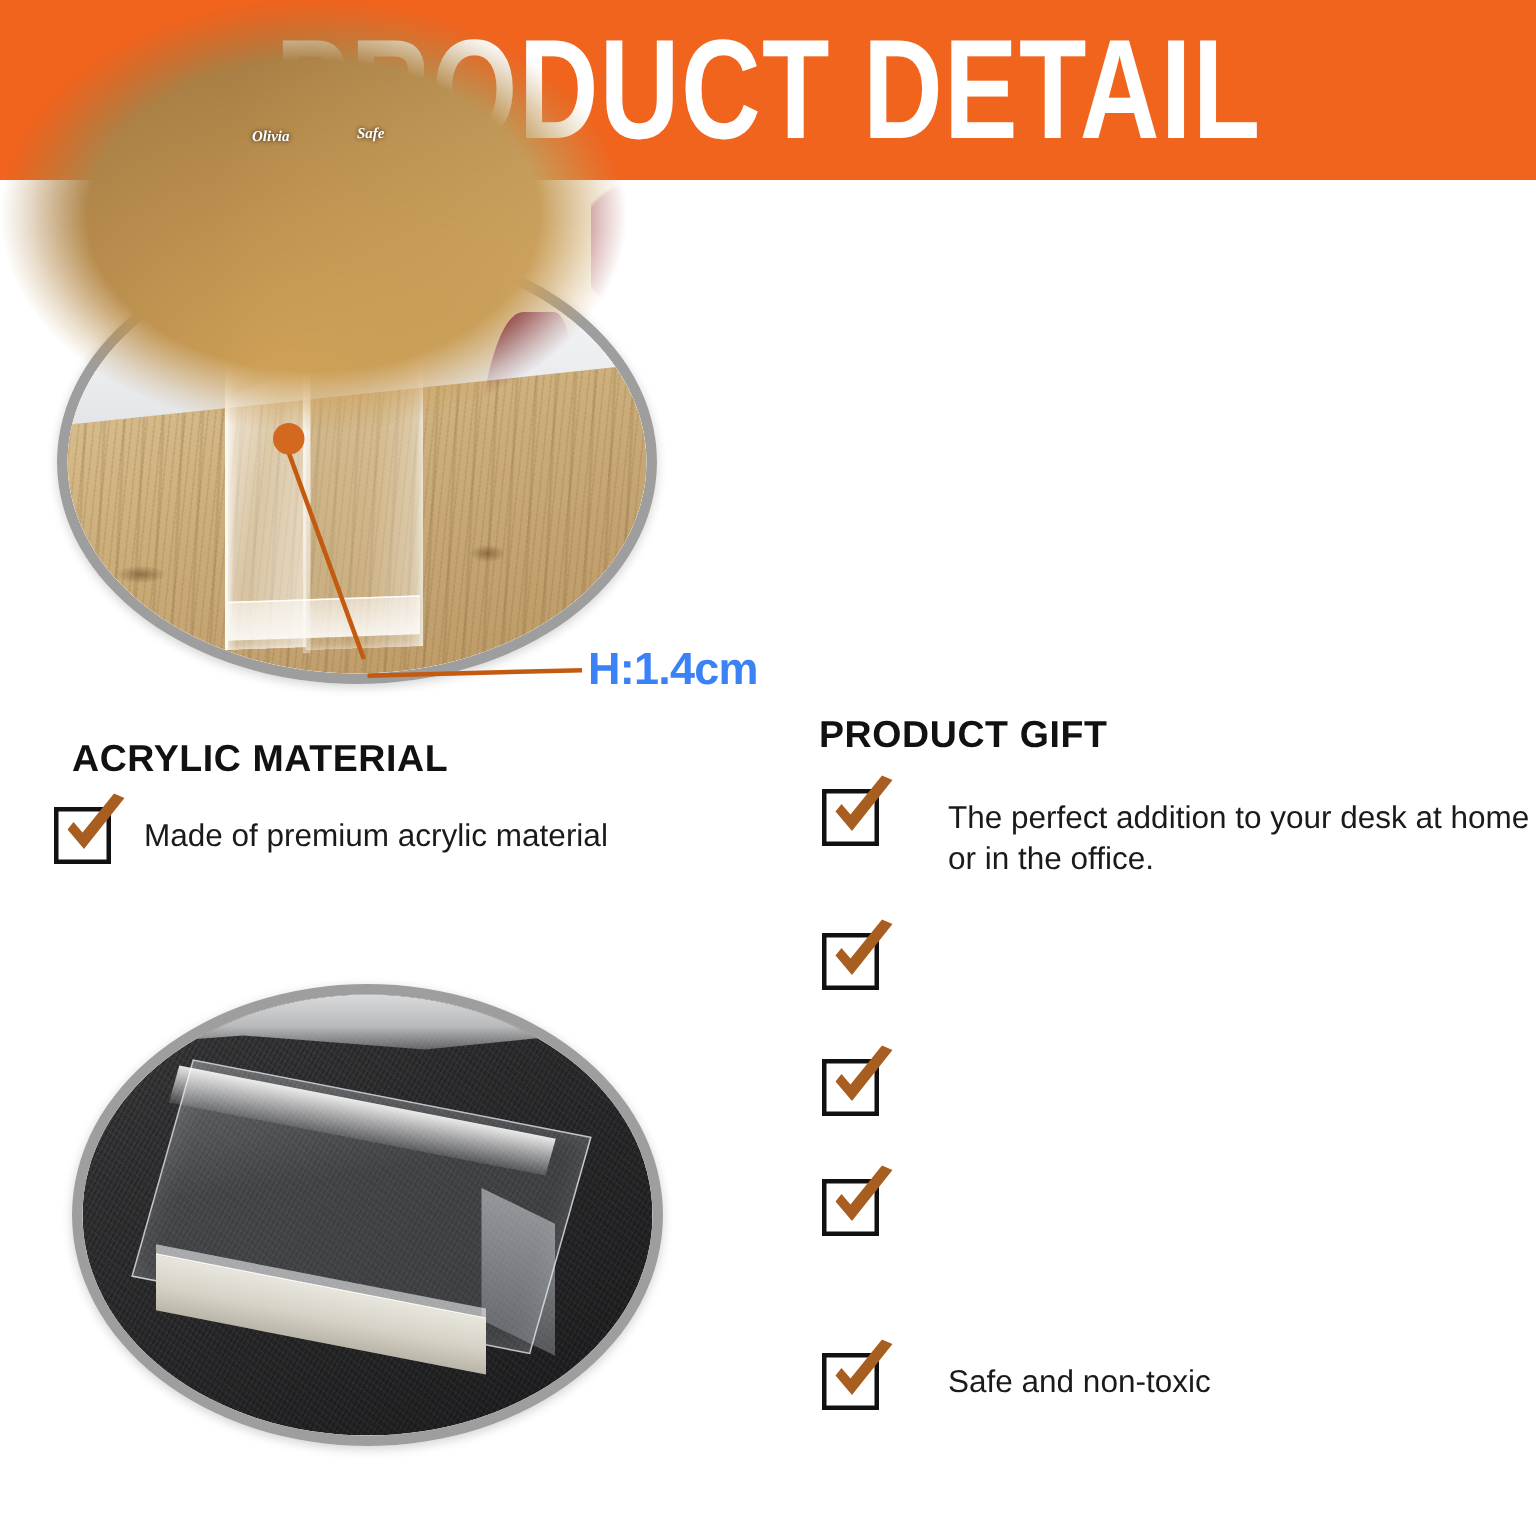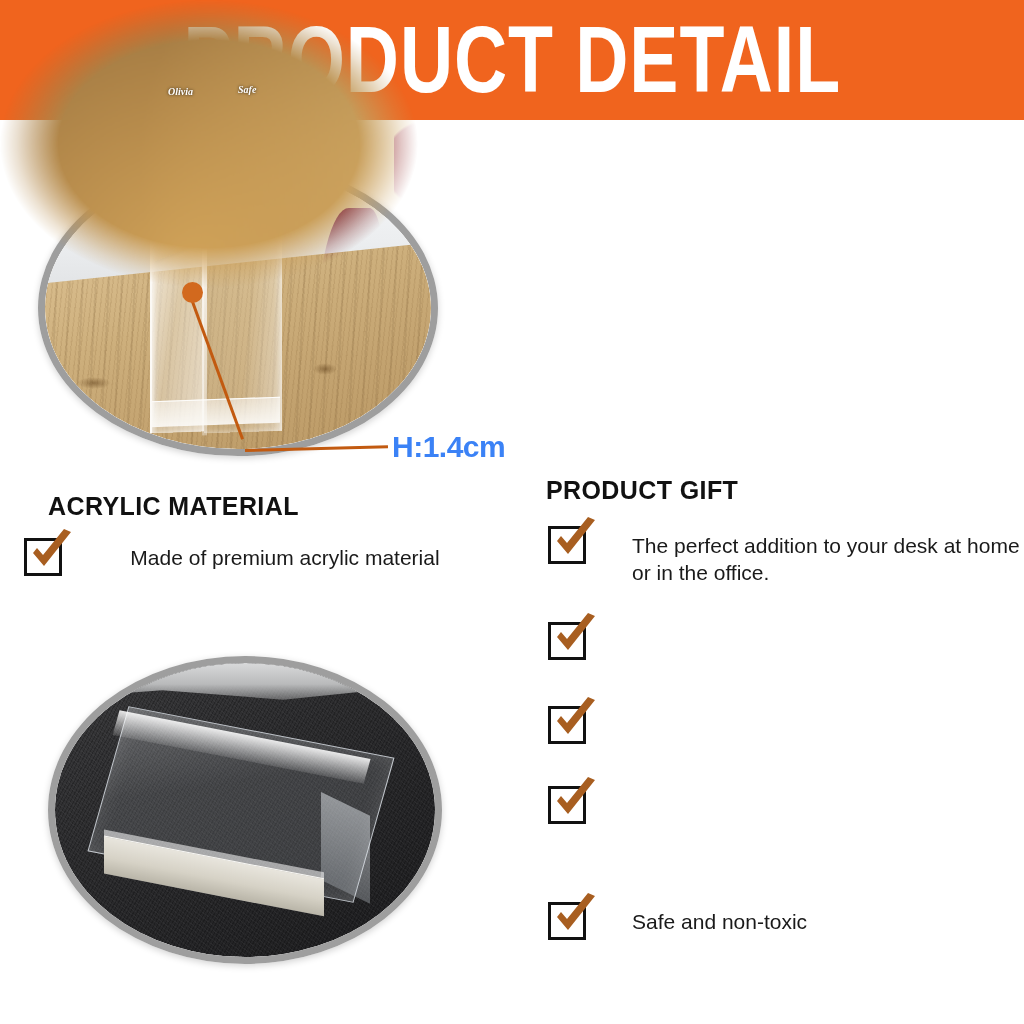--- a/index.html
+++ b/index.html
@@ -241,21 +241,21 @@
     position:absolute; left:-3px; top:-14px;
     width:52px; height:52px; overflow:visible;
   }
   .feature-text{
     font-size:21px; color:#1a1a1a; line-height:1.3;
     padding-top:6px;
   }
   .feature-text.wide{ width:402px;margin-left:24px; }
   .feature-text.narrow{ width:402px; }
 
-  #feature-acrylic-0{ left:24px; top:538px;text-align:center; }
+  #feature-acrylic-0{ left:36px; top:538px; }
   #feature-gift-0{ left:548px; top:526px; }
   #feature-gift-1{ left:548px; top:622px; }
   #feature-gift-2{ left:548px; top:706px; }
   #feature-gift-3{ left:548px; top:786px; }
   #feature-gift-4{ left:548px; top:902px; }
 </style>
 </head>
 <body>
 
 <div id="header-banner">

